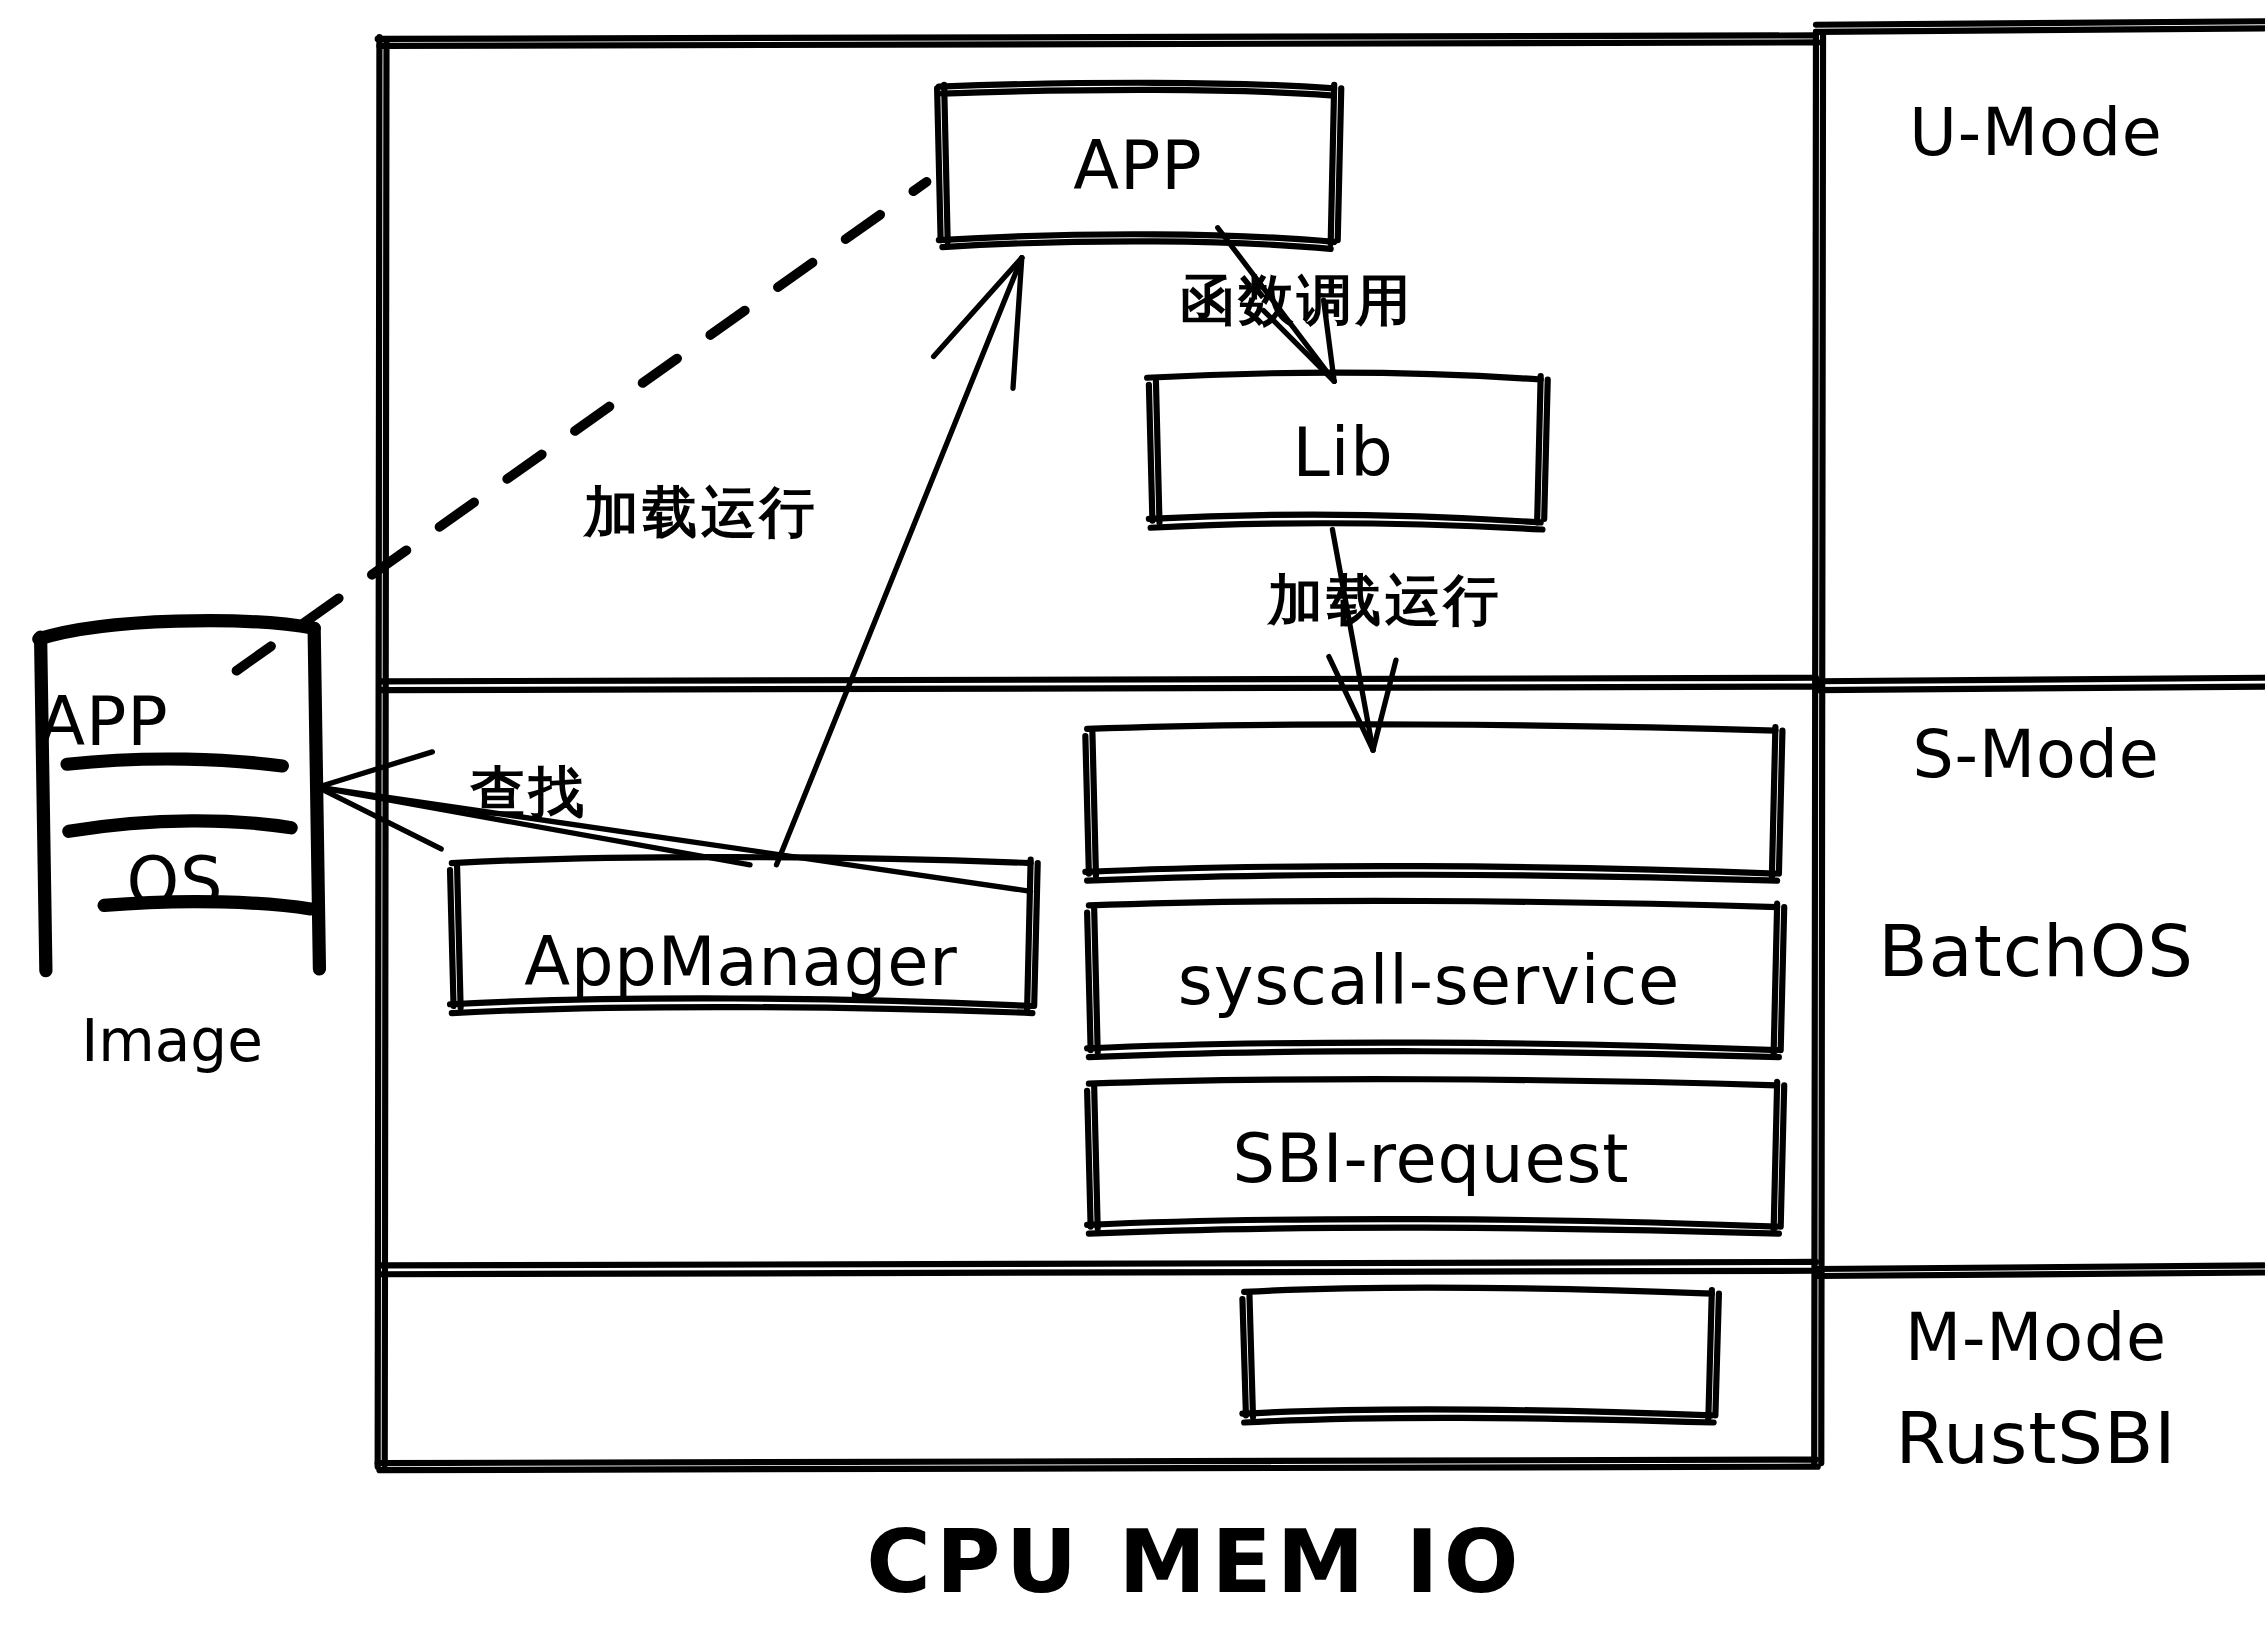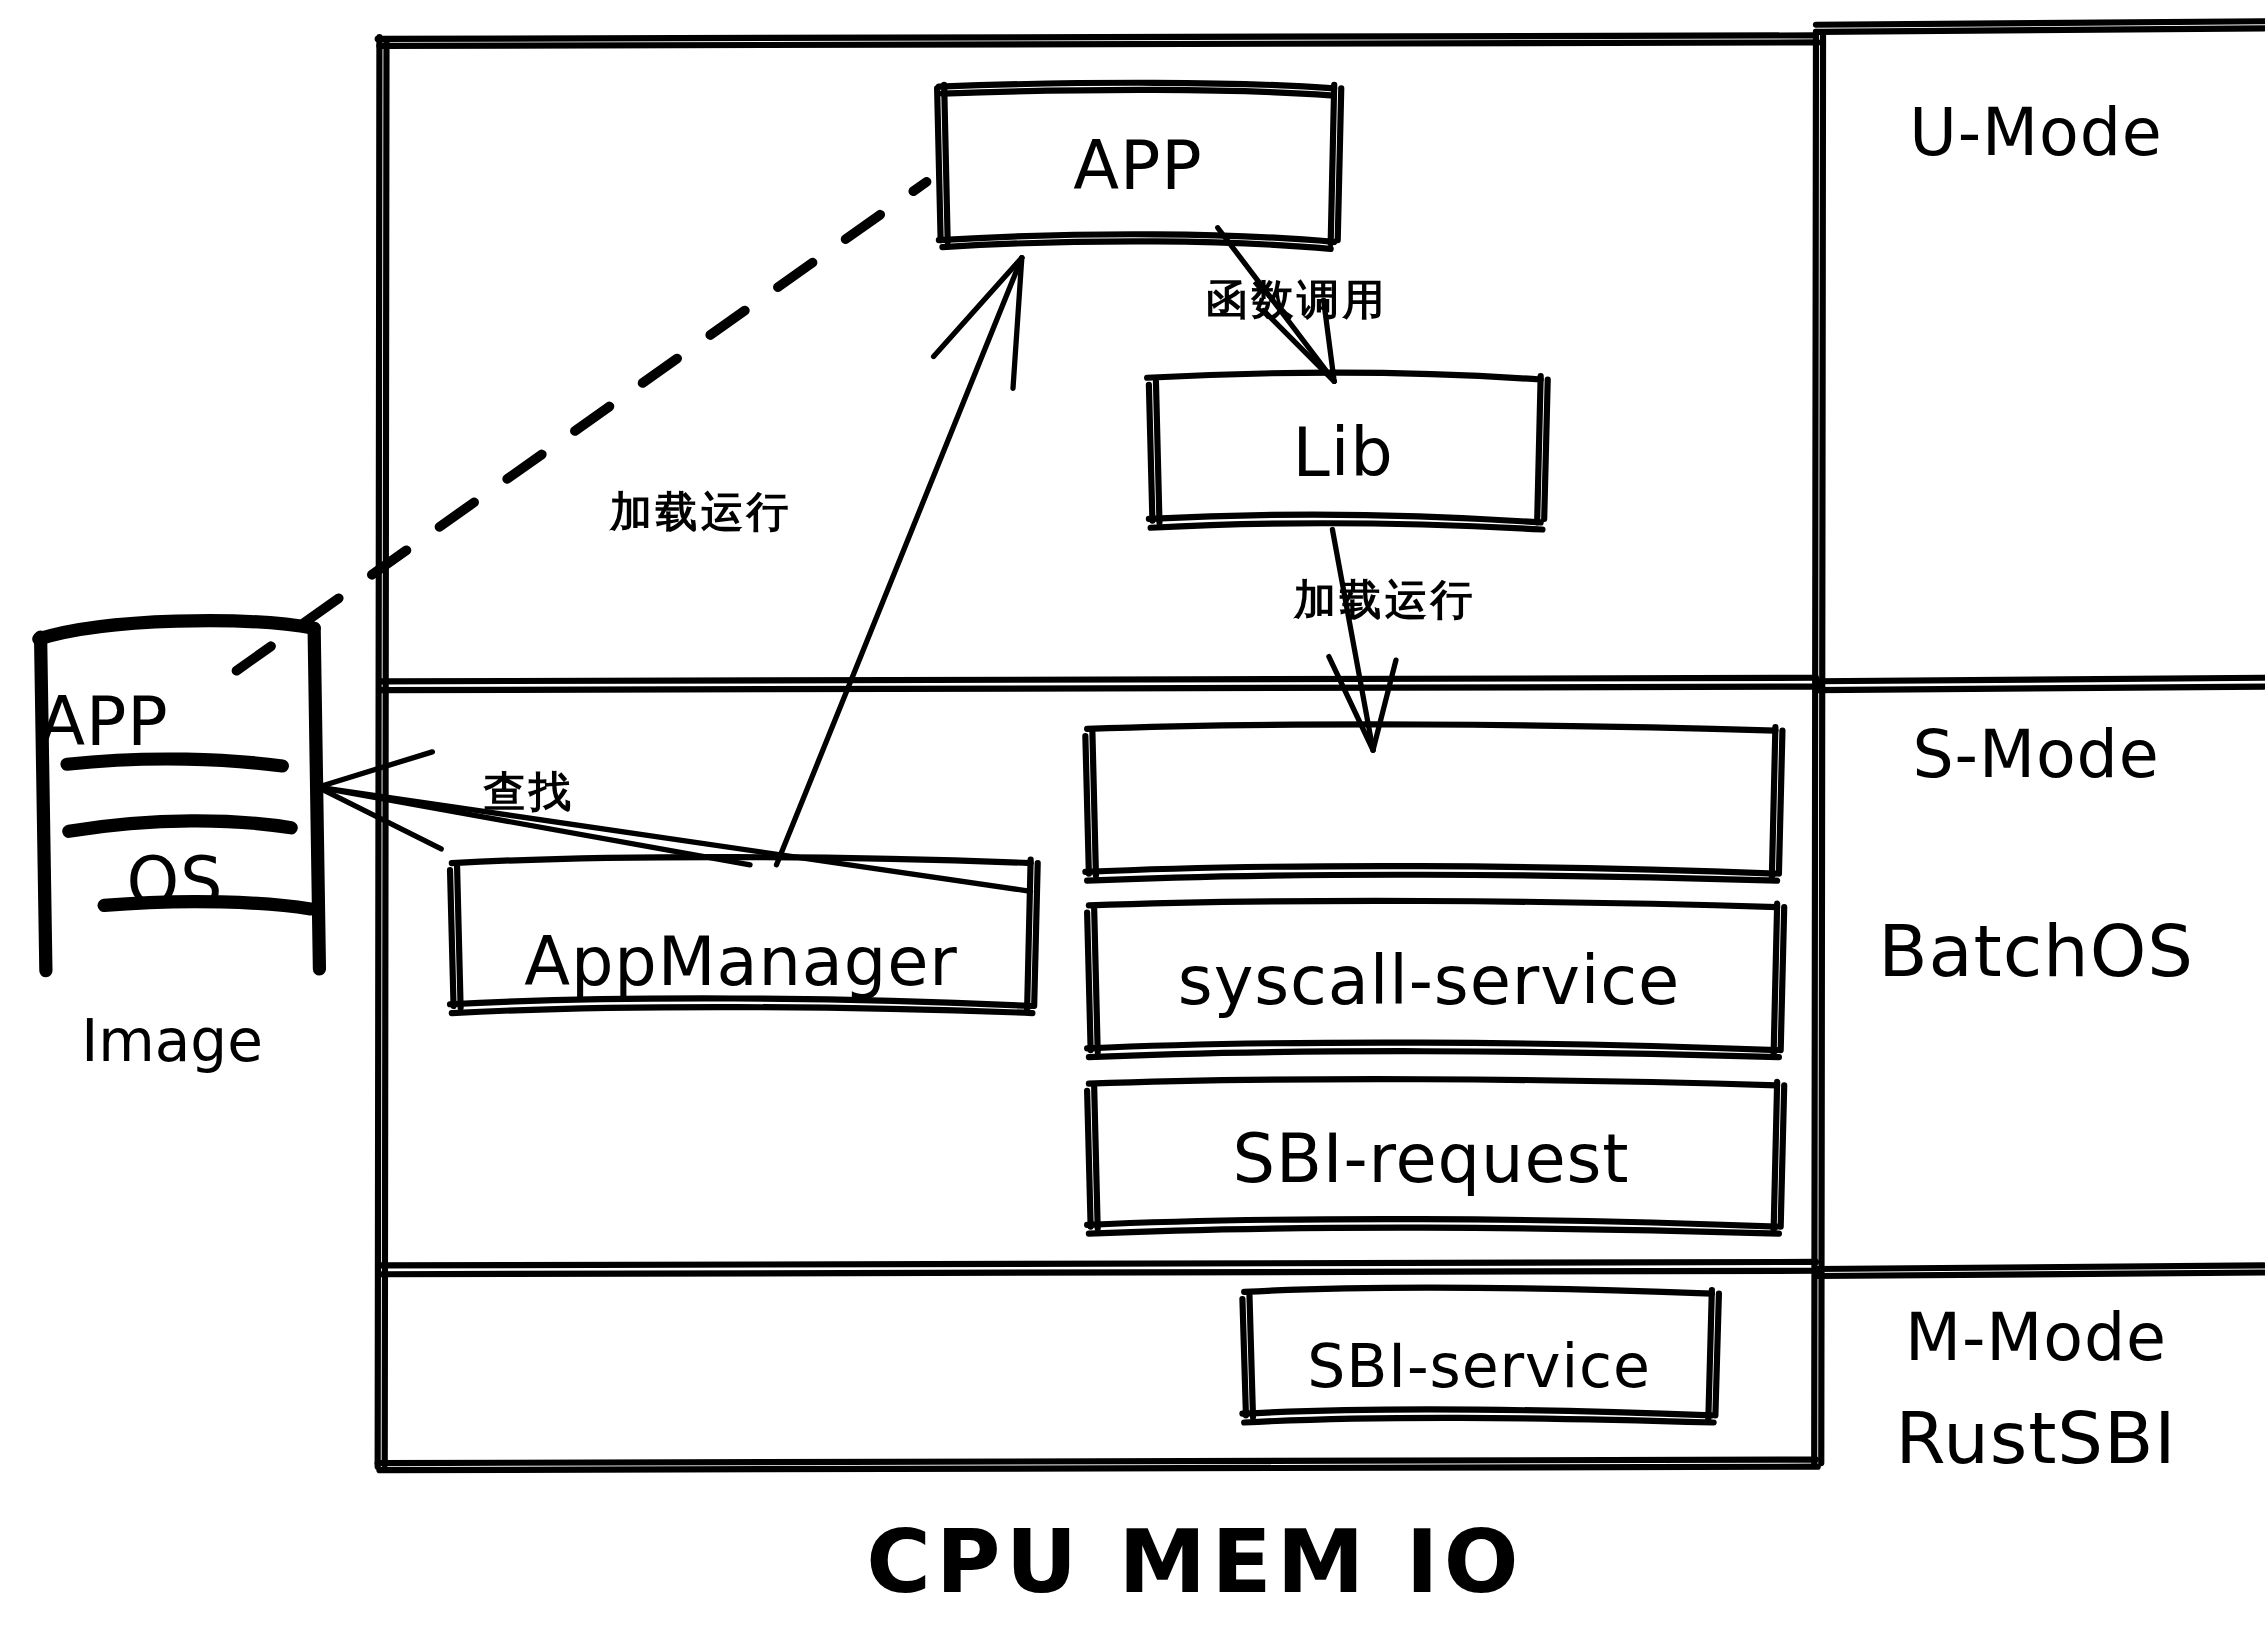--- a/index.html
+++ b/index.html
@@ -46,21 +46,21 @@
   }
   .modelabel {
     font-size: 65px;
     letter-spacing: 0.9px;
     text-align: right;
   }
   .imglabel {
     font-size: 58px;
   }
   .annot {
-    font-size: 42px;
+    font-size: 55px;
     letter-spacing: 3.5px;
   }
   .bottomlabel {
     font-size: 88px;
     letter-spacing: 5.3px;
     font-weight: 600;
   }
   .ctr {
     transform: translate(-50%, -50%);
   }
@@ -224,21 +224,20 @@
   <div class="lbl hand boxlabel ctr" style="left:175px; top:882px;">OS</div>
   <div class="lbl hand imglabel ctr" style="left:172px; top:1041px;">Image</div>
 
   <div class="lbl hand boxlabel ctr" style="left:1138px; top:166px;">APP</div>
   <div class="lbl hand boxlabel ctr" style="left:1343px; top:453px;">Lib</div>
 
   <div class="lbl hand boxlabel ctr" style="left:1429px; top:981px;">syscall-service</div>
   <div class="lbl hand boxlabel ctr" style="left:1431px; top:1159px;">SBI-request</div>
   <div class="lbl hand boxlabel ctr" style="left:741px; top:962px;">AppManager</div>
 
-  <div class="lbl hand boxlabel ctr" style="left:1479px; top:1366px; font-size:60px;">SBI-service</div>
 
   <div class="lbl hand modelabel ctr" style="left:2036px; top:132px;">U-Mode</div>
 
   <div class="lbl hand modelabel ctr" style="left:2036px; top:754px;">S-Mode</div>
   <div class="lbl hand modelabel ctr" style="left:2036px; top:925px; font-size:72px;margin-top:26px;">BatchOS</div>
 
   <div class="lbl hand modelabel ctr" style="left:2036px; top:1337px;">M-Mode</div>
   <div class="lbl hand modelabel ctr" style="left:2036px; top:1438px; font-size:72px;">RustSBI</div>
 
   <div class="lbl cjk annot ctr" style="left:701px; top:512px;">加载运行</div>

